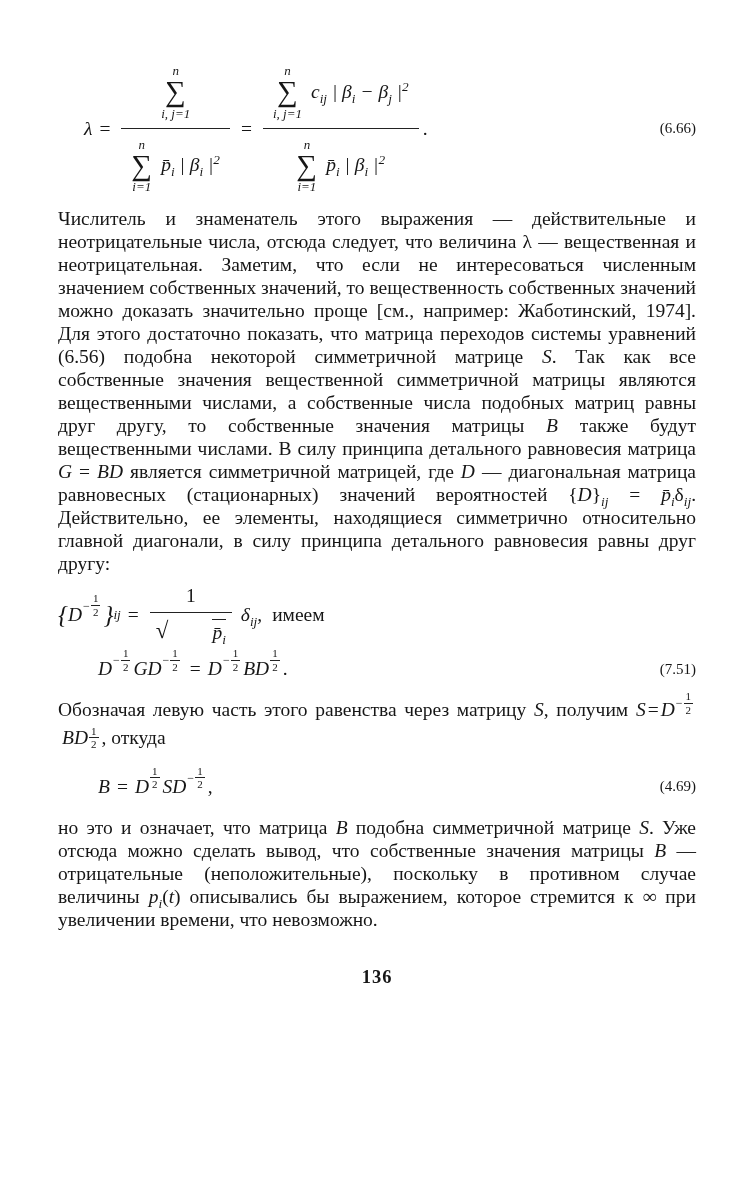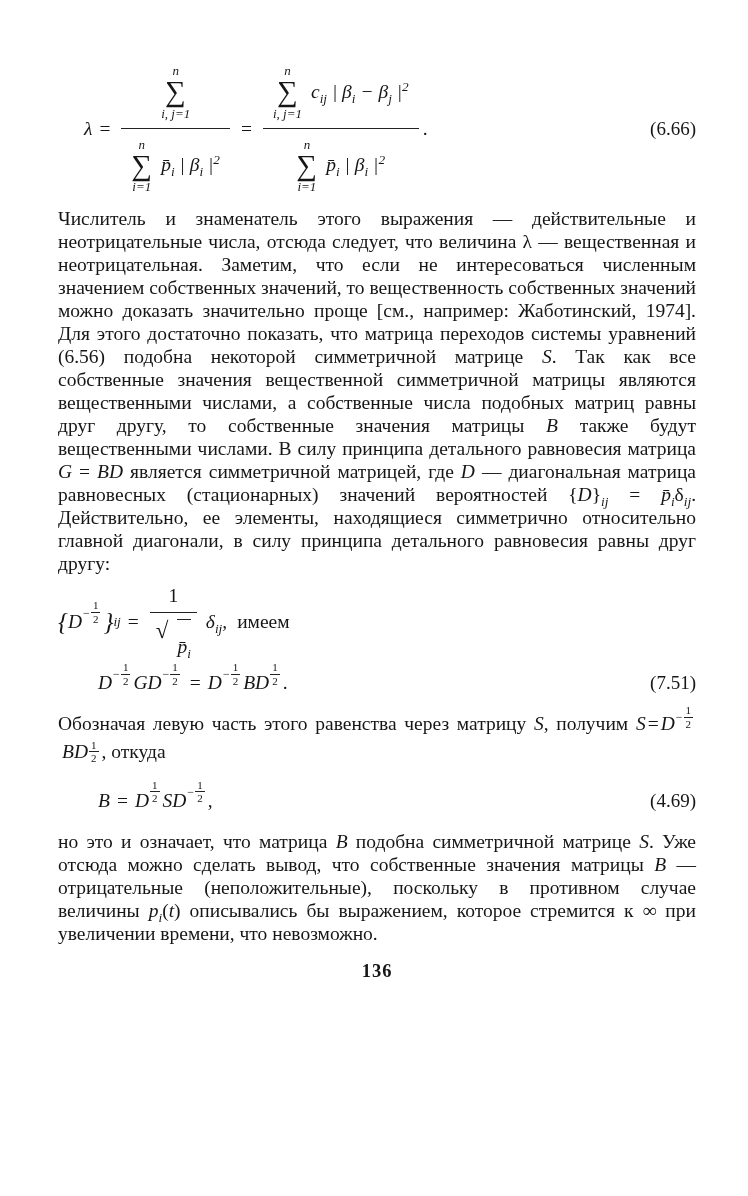--- a/index.html
+++ b/index.html
@@ -13,21 +13,21 @@
   p i{font-style:italic;}
   sub,sup{font-size:68%;font-style:italic;line-height:0;}
   .mvar{font-style:italic;}
   .rom{font-style:normal;}
   .rel{font-style:normal;margin:0 7px;}
   .rel.tight{margin:0 2px;}
 
   
   .eqrow{display:flex;align-items:center;font-size:19.5px;}
   .eqbody{flex:1;display:flex;align-items:center;}
-  .eqnum{white-space:nowrap;font-style:normal;font-size:19px;}
+  .eqnum{white-space:nowrap;font-style:normal;font-size:15px;}
   .ind34{padding-left:34px;}
   .ind40{padding-left:40px;}
 
   
   .eq66wrap{margin:6px 0 14px;}
   .frac{display:inline-flex;flex-direction:column;margin:0 4px;}
   .frac .num,.frac .den{display:flex;align-items:center;justify-content:center;gap:9px;}
   .frac .num{padding:0 10px 8px;}
   .frac .den{border-top:1.6px solid #222;padding:9px 10px 0;}
   .bigsum{display:inline-flex;flex-direction:column;align-items:center;line-height:1;}
@@ -40,27 +40,27 @@
   .vexp .sgn{font-size:12px;line-height:1;margin-right:1px;font-style:normal;}
   .vfrac{display:inline-flex;flex-direction:column;align-items:center;font-size:11px;line-height:1.15;font-style:normal;}
   .vfrac .vd{border-top:1px solid #222;padding:0 2px;}
 
   
   .eqline{display:flex;align-items:center;font-size:19.5px;margin:10px 0 12px;}
   .brace{font-size:25px;font-style:italic;}
   .frac.small .num{padding:0 6px 5px;font-style:normal;}
   .frac.small .den{border-top:1.4px solid #222;padding:6px 6px 0;align-items:flex-start;}
   .rad{font-size:23px;font-style:normal;line-height:1;}
-  .oline{border-top:1.4px solid #222;padding-top:16px;font-style:italic;}
+  .oline{border-top:1.4px solid #222;padding-top:2px;font-style:italic;margin-left:35px;}
 
   .eq67wrap{margin:11px 0 12px;}
   .eq68wrap{margin:4px 0 16px;}
   .eq69wrap{margin:14px 0 16px;}
   .p3wrap{margin:8px 0 2px;}
-  .pageno{text-align:center;margin-top:16px;font-size:18.5px;font-weight:bold;letter-spacing:1px;}
+  .pageno{text-align:center;margin-top:36px;font-size:18.5px;font-weight:bold;letter-spacing:1px;}
 </style>
 </head>
 <body>
 
 <div class="page">
 
   <div class="eqrow eq66wrap">
     <div class="eqbody">
       <span class="mvar" style="padding-left:26px">λ</span>
       <span class="rel">=</span>

